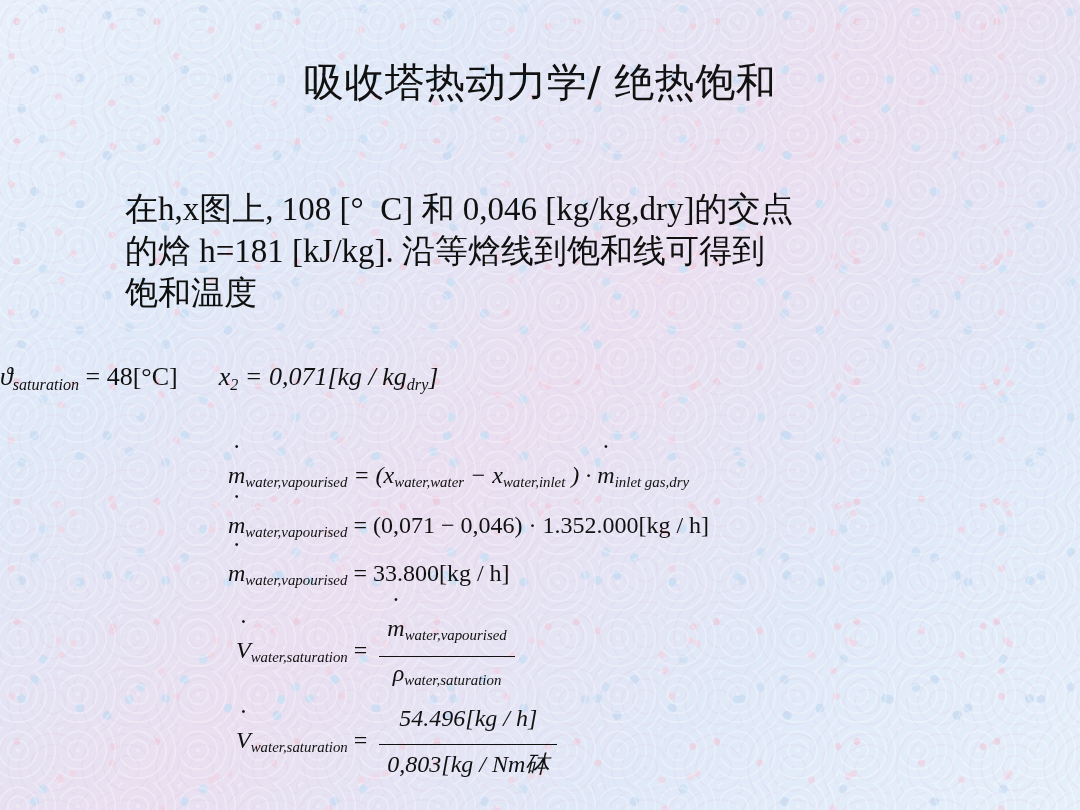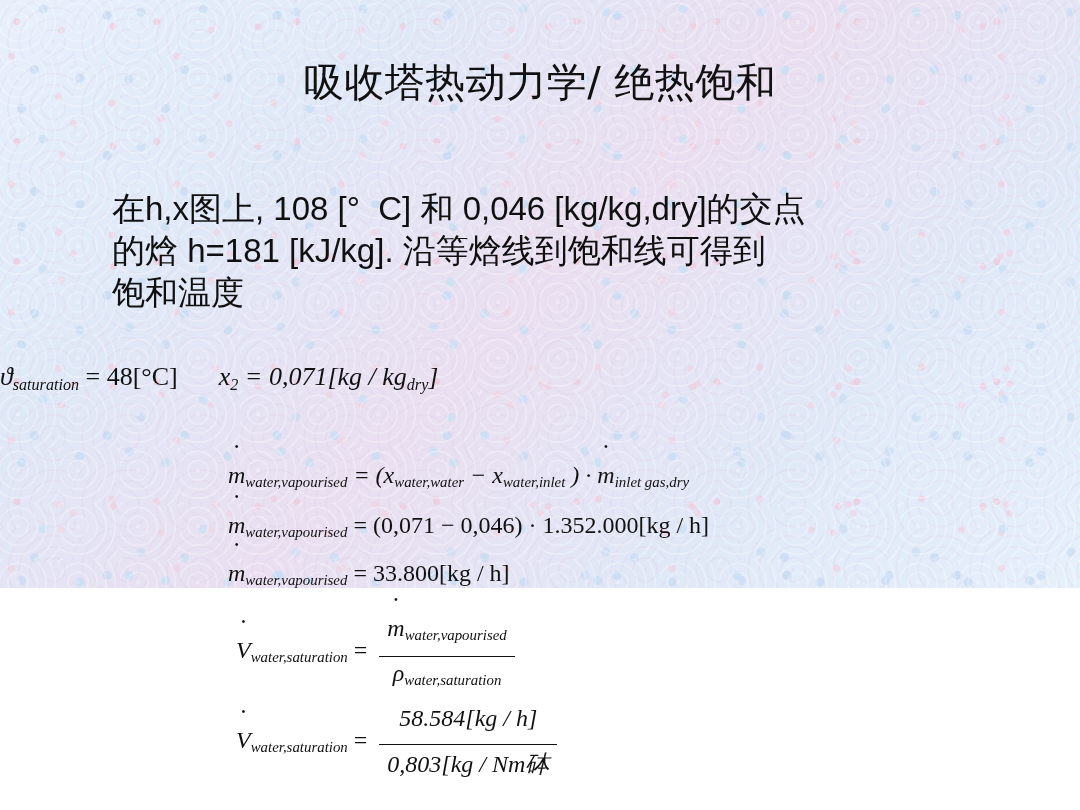--- a/index.html
+++ b/index.html
@@ -8,21 +8,21 @@
   }
   body {
     width: 1080px;
     height: 810px;
     overflow: hidden;
     font-family: "Liberation Serif", serif;
   }
   .slide {
     position: relative;
     width: 1080px;
-    height: 588px;
+    height: 810px;
     box-sizing: border-box;
     background-color: #dce8f7;
     background-image:
       radial-gradient(circle at 12% 18%, rgba(236,205,222,0.85) 0 3px, rgba(236,205,222,0) 4px),
       radial-gradient(circle at 27% 7%, rgba(206,225,245,0.9) 0 4px, rgba(206,225,245,0) 5px),
       radial-gradient(circle at 41% 24%, rgba(240,214,228,0.8) 0 3px, rgba(240,214,228,0) 4px),
       radial-gradient(circle at 63% 11%, rgba(200,220,243,0.9) 0 4px, rgba(200,220,243,0) 5px),
       radial-gradient(circle at 78% 22%, rgba(238,208,224,0.8) 0 3px, rgba(238,208,224,0) 4px),
       radial-gradient(circle at 91% 9%, rgba(205,224,244,0.85) 0 4px, rgba(205,224,244,0) 5px),
       radial-gradient(circle at 7% 44%, rgba(239,211,226,0.8) 0 3px, rgba(239,211,226,0) 4px),
@@ -66,23 +66,23 @@
     text-align: center;
     font-family: "DejaVu Sans", sans-serif;
     font-size: 40px;
     color: #111111;
     letter-spacing: 0.5px;
     white-space: nowrap;
   }
   .body-text {
     position: absolute;
     top: 188px;
-    left: 112px;
+    left: 125px;
     width: 880px;
-    font-family: Liberation Sans, sans-serif;
+    font-family: Liberation Serif, serif;
     font-size: 33px;
     line-height: 1.28;
     color: #101010;
   }
   .body-text .ln {
     display: block;
     white-space: pre;
   }
   .eq-block {
     position: absolute;
@@ -194,20 +194,20 @@
           <span class="den"><span>ρ</span><sub class="s">water,saturation</sub></span>
         </span>
       </span>
     </div>
 
     <div class="eq-block eq6">
       <span class="eq">
         <span class="dotacc">V</span><sub class="s">water,saturation</sub>
         <span class="up">=</span>
         <span class="frac">
-          <span class="num">58.584[kg / h]</span>
+          <span class="num">54.496[kg / h]</span>
           <span class="den">0,803[kg / Nm砵</span>
         </span>
       </span>
     </div>
 
   </div>
 </div>
 
 </body></html>

